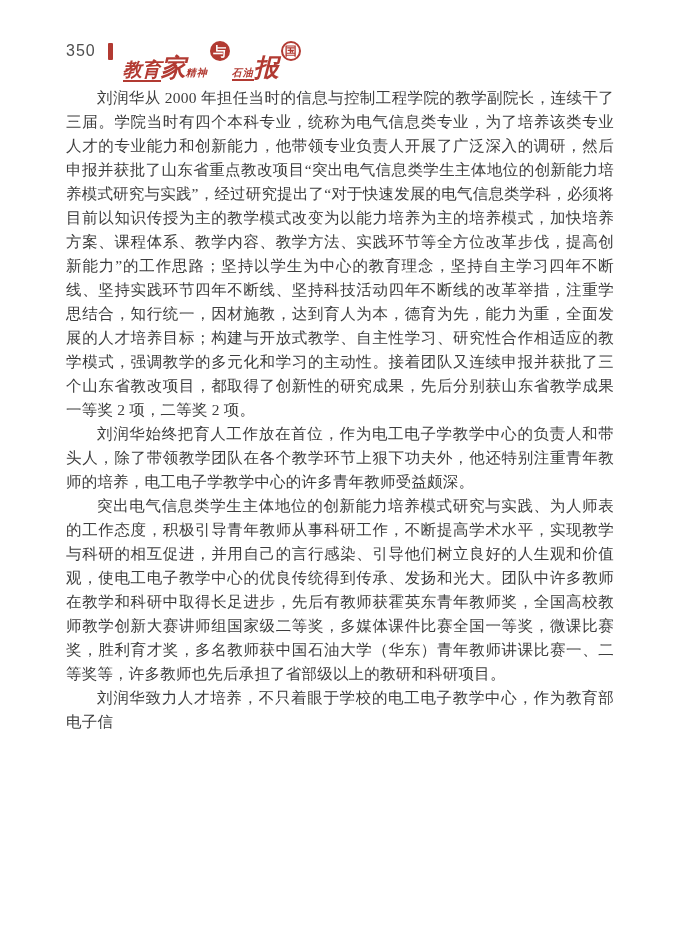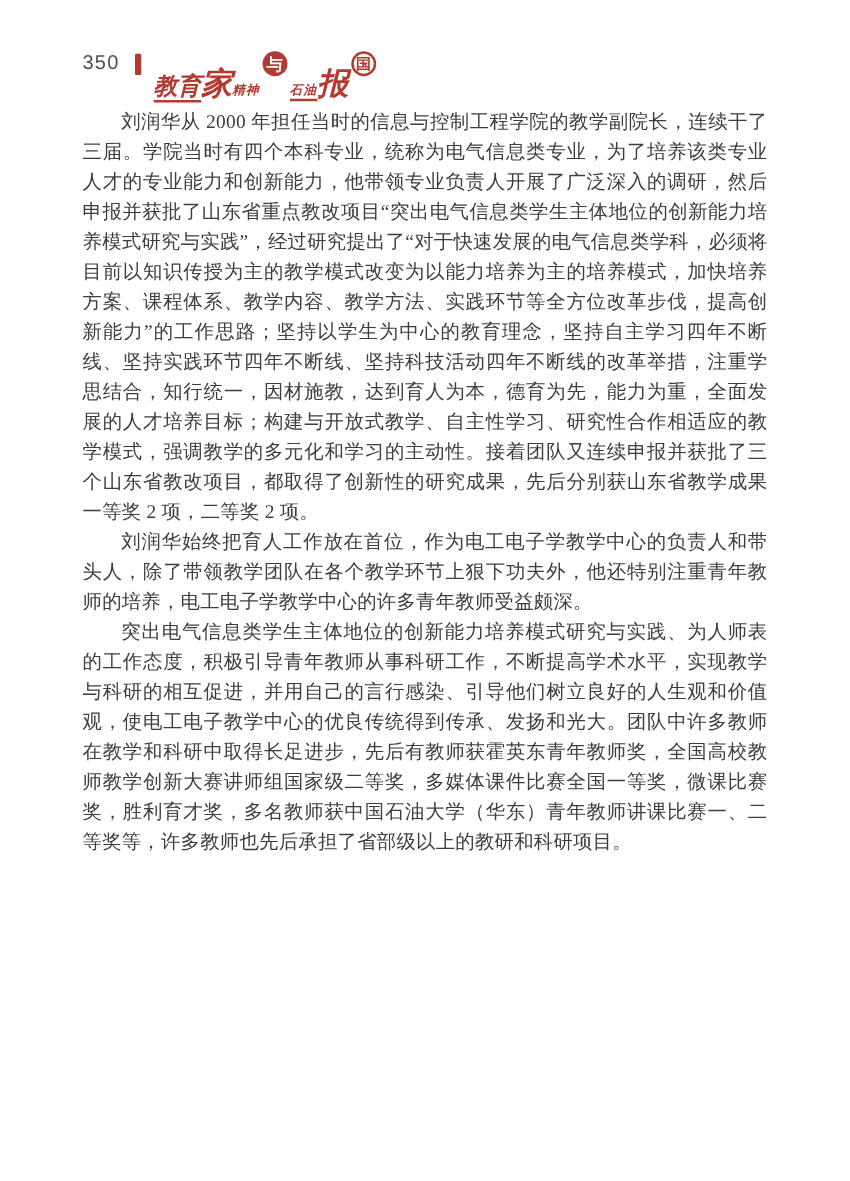--- a/index.html
+++ b/index.html
@@ -103,15 +103,16 @@
       <span class="logo-seg logo-sm logo-underlined">石油</span>
       <span class="logo-seg logo-lg">报</span>
       <span class="logo-seg logo-circle-outline">国</span>
     </span>
   </header>
 
   <main class="page-body">
     <p class="para">刘润华从 2000 年担任当时的信息与控制工程学院的教学副院长，连续干了三届。学院当时有四个本科专业，统称为电气信息类专业，为了培养该类专业人才的专业能力和创新能力，他带领专业负责人开展了广泛深入的调研，然后申报并获批了山东省重点教改项目“突出电气信息类学生主体地位的创新能力培养模式研究与实践”，经过研究提出了“对于快速发展的电气信息类学科，必须将目前以知识传授为主的教学模式改变为以能力培养为主的培养模式，加快培养方案、课程体系、教学内容、教学方法、实践环节等全方位改革步伐，提高创新能力”的工作思路；坚持以学生为中心的教育理念，坚持自主学习四年不断线、坚持实践环节四年不断线、坚持科技活动四年不断线的改革举措，注重学思结合，知行统一，因材施教，达到育人为本，德育为先，能力为重，全面发展的人才培养目标；构建与开放式教学、自主性学习、研究性合作相适应的教学模式，强调教学的多元化和学习的主动性。接着团队又连续申报并获批了三个山东省教改项目，都取得了创新性的研究成果，先后分别获山东省教学成果一等奖 2 项，二等奖 2 项。</p>
     <p class="para">刘润华始终把育人工作放在首位，作为电工电子学教学中心的负责人和带头人，除了带领教学团队在各个教学环节上狠下功夫外，他还特别注重青年教师的培养，电工电子学教学中心的许多青年教师受益颇深。</p>
     <p class="para">突出电气信息类学生主体地位的创新能力培养模式研究与实践、为人师表的工作态度，积极引导青年教师从事科研工作，不断提高学术水平，实现教学与科研的相互促进，并用自己的言行感染、引导他们树立良好的人生观和价值观，使电工电子教学中心的优良传统得到传承、发扬和光大。团队中许多教师在教学和科研中取得长足进步，先后有教师获霍英东青年教师奖，全国高校教师教学创新大赛讲师组国家级二等奖，多媒体课件比赛全国一等奖，微课比赛奖，胜利育才奖，多名教师获中国石油大学（华东）青年教师讲课比赛一、二等奖等，许多教师也先后承担了省部级以上的教研和科研项目。</p>
+    <p class="para">刘润华致力人才培养，不只着眼于学校的电工电子教学中心，作为教育部电子信</p>
   </main>
 
 </div>
 
 </body></html>

